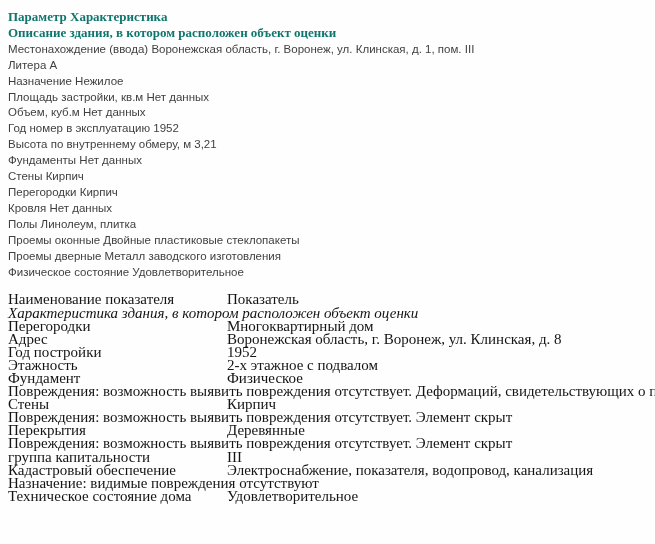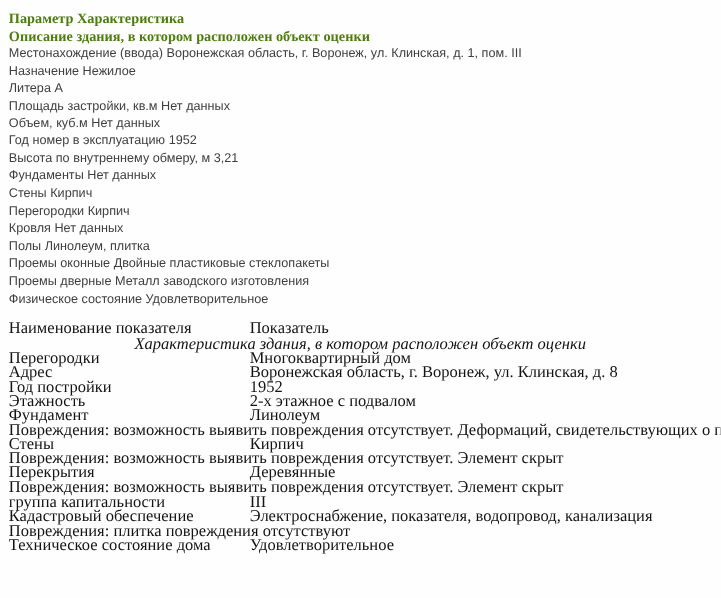--- a/index.html
+++ b/index.html
@@ -14,21 +14,21 @@
   }
   .doc {
     padding: 9px 8px 0 8px;
   }
   
   .head-line {
     font-family: "Liberation Serif", serif;
     font-weight: bold;
     font-size: 13px;
     line-height: 16.4px;
-    color: #4d7c0f;
+    color: #0f766e;
     white-space: nowrap;
   }
   
   .spec-line {
     font-family: "Liberation Sans", sans-serif;
     font-size: 11.5px;
     line-height: 15.9px;
     color: #3f3f3f;
     white-space: nowrap;
   }
@@ -45,35 +45,34 @@
   .t-row {
     white-space: nowrap;
   }
   .t-label {
     display: inline-block;
     width: 219px;
     vertical-align: top;
   }
   .t-section {
     font-style: italic;
-    text-align: center;
   }
 </style>
 </head>
 <body>
 
 <div class="doc">
 
   <div class="head-line">Параметр Характеристика</div>
   <div class="head-line">Описание здания, в котором расположен объект оценки</div>
 
   <div>
     <div class="spec-line"><span>Местонахождение (ввода)</span> <span>Воронежская область, г. Воронеж, ул. Клинская, д. 1, пом. III</span></div>
+    <div class="spec-line"><span>Литера</span> <span>А</span></div>
     <div class="spec-line"><span>Назначение</span> <span>Нежилое</span></div>
-    <div class="spec-line"><span>Литера</span> <span>А</span></div>
     <div class="spec-line"><span>Площадь застройки, кв.м</span> <span>Нет данных</span></div>
     <div class="spec-line"><span>Объем, куб.м</span> <span>Нет данных</span></div>
     <div class="spec-line"><span>Год номер в эксплуатацию</span> <span>1952</span></div>
     <div class="spec-line"><span>Высота по внутреннему обмеру, м</span> <span>3,21</span></div>
     <div class="spec-line"><span>Фундаменты</span> <span>Нет данных</span></div>
     <div class="spec-line"><span>Стены</span> <span>Кирпич</span></div>
     <div class="spec-line"><span>Перегородки</span> <span>Кирпич</span></div>
     <div class="spec-line"><span>Кровля</span> <span>Нет данных</span></div>
     <div class="spec-line"><span>Полы</span> <span>Линолеум, плитка</span></div>
     <div class="spec-line"><span>Проемы оконные</span> <span>Двойные пластиковые стеклопакеты</span></div>
@@ -83,25 +82,25 @@
 
   <div class="section-gap"></div>
 
   <div class="tbl">
     <div class="t-row"><span class="t-label">Наименование показателя</span><span>Показатель</span></div>
     <div class="t-row t-section">Характеристика здания, в котором расположен объект оценки</div>
     <div class="t-row"><span class="t-label">Перегородки</span><span>Многоквартирный дом</span></div>
     <div class="t-row"><span class="t-label">Адрес</span><span>Воронежская область, г. Воронеж, ул. Клинская, д. 8</span></div>
     <div class="t-row"><span class="t-label">Год постройки</span><span>1952</span></div>
     <div class="t-row"><span class="t-label">Этажность</span><span>2-х этажное с подвалом</span></div>
-    <div class="t-row"><span class="t-label">Фундамент</span><span>Линолеум</span></div>
+    <div class="t-row"><span class="t-label">Фундамент</span><span>Физическое</span></div>
     <div class="t-row">Повреждения: возможность выявить повреждения отсутствует. Деформаций, свидетельствующих о просадке фундаментов, не выявлено</div>
     <div class="t-row"><span class="t-label">Стены</span><span>Кирпич</span></div>
     <div class="t-row">Повреждения: возможность выявить повреждения отсутствует. Элемент скрыт</div>
     <div class="t-row"><span class="t-label">Перекрытия</span><span>Деревянные</span></div>
     <div class="t-row">Повреждения: возможность выявить повреждения отсутствует. Элемент скрыт</div>
     <div class="t-row"><span class="t-label">группа капитальности</span><span>III</span></div>
     <div class="t-row"><span class="t-label">Кадастровый обеспечение</span><span>Электроснабжение, показателя, водопровод, канализация</span></div>
-    <div class="t-row">Повреждения: плитка повреждения отсутствуют</div>
+    <div class="t-row">Назначение: видимые повреждения отсутствуют</div>
     <div class="t-row"><span class="t-label">Техническое состояние дома</span><span>Удовлетворительное</span></div>
   </div>
 
 </div>
 
 </body></html>

